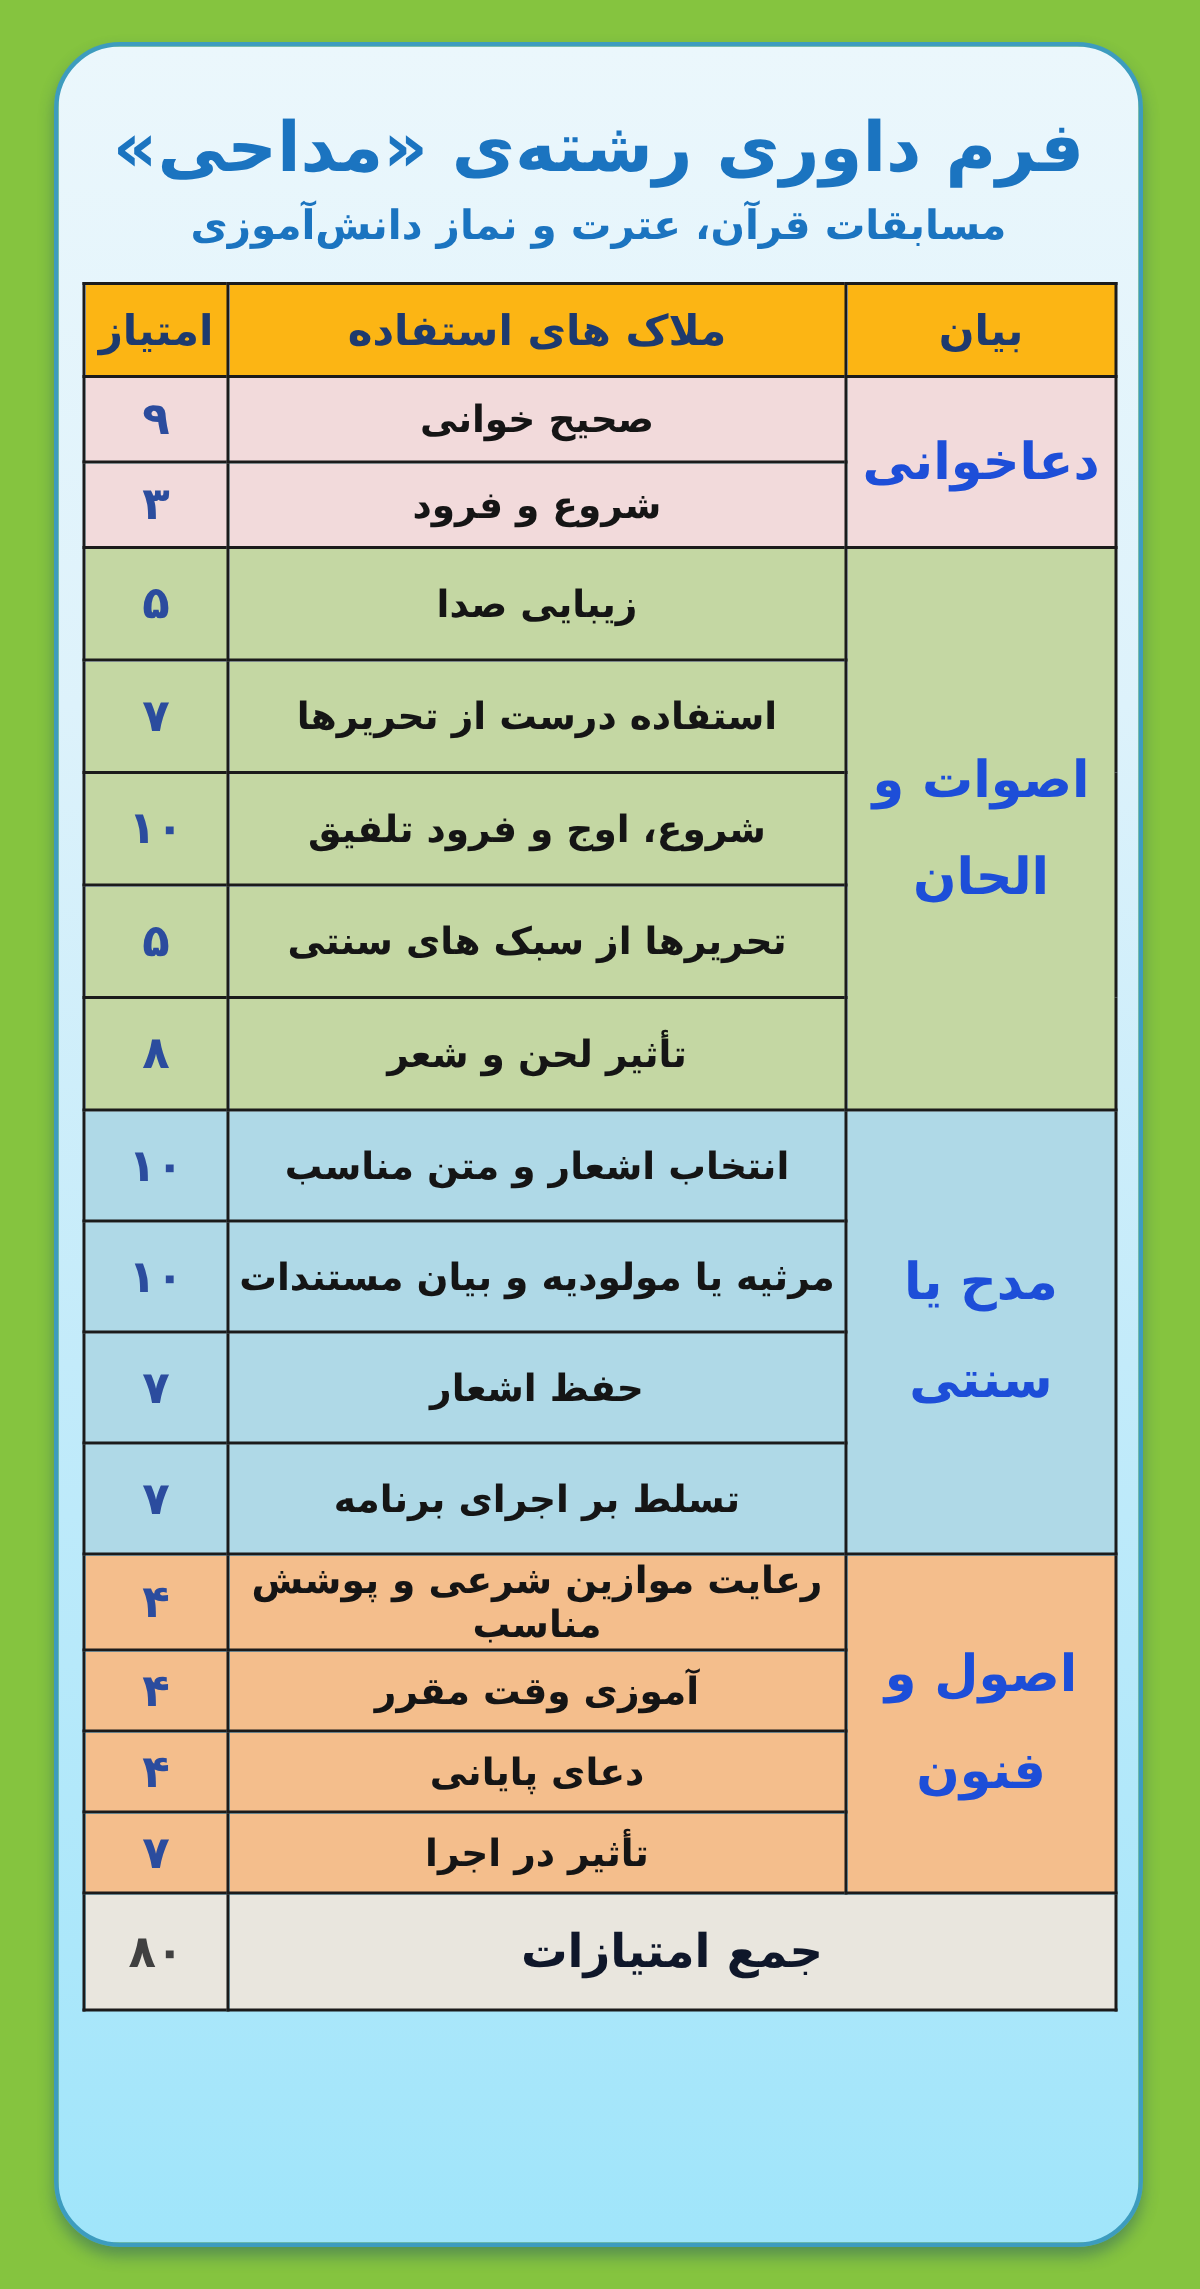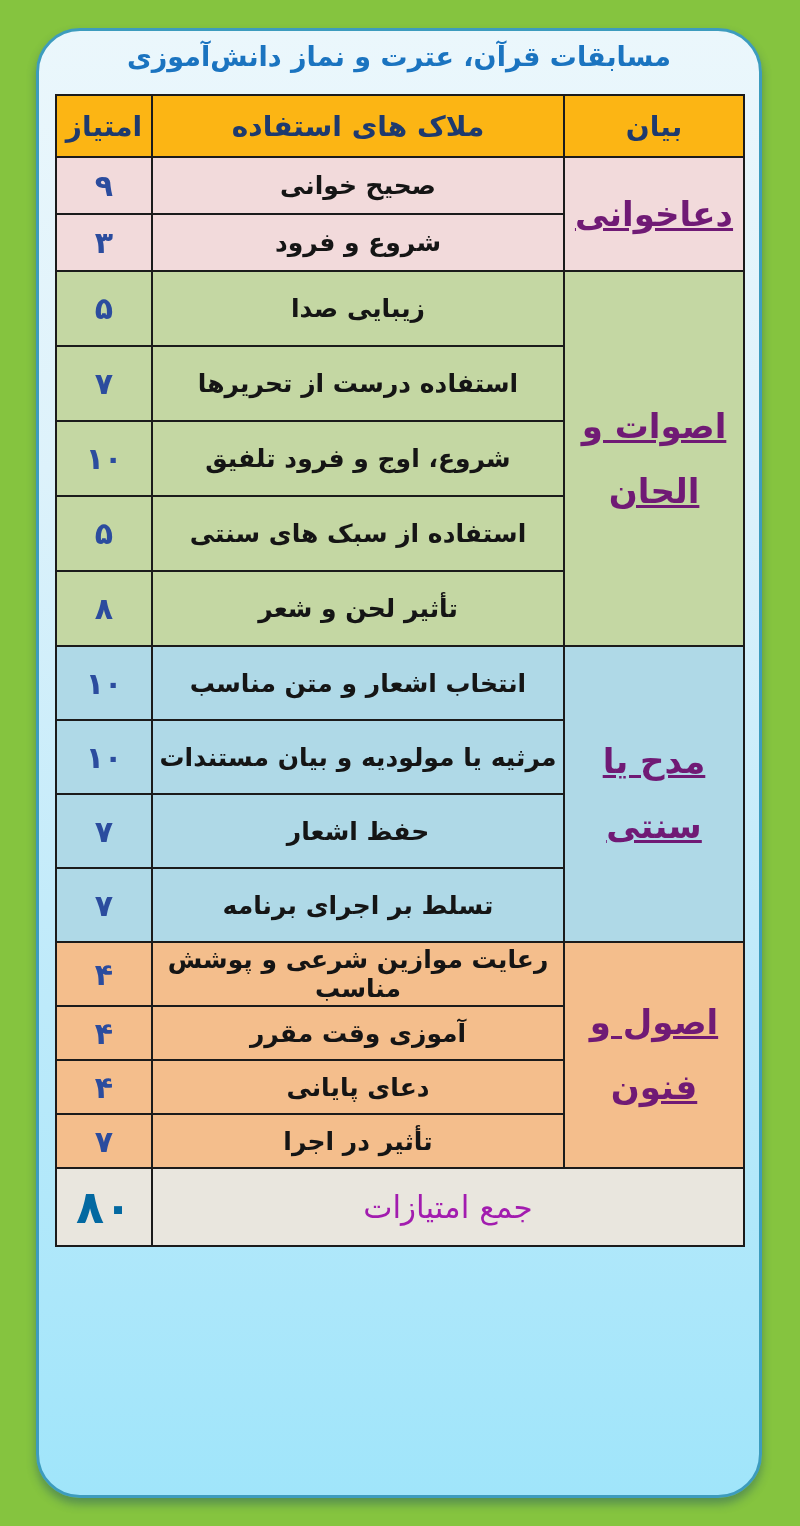--- a/index.html
+++ b/index.html
@@ -69,53 +69,53 @@
     color: #151515;
     font-size: 25px;
     font-weight: bold;
   }
   td.score {
     color: #2b4c9e;
     font-size: 30px;
     font-weight: bold;
   }
   td.subject {
-    color: #701a75;
+    color: #1d4ed8;
     font-size: 34px;
     font-weight: bold;
     line-height: 1.9;
     padding: 0 14px;
-    text-decoration: underline;
   }
 
   tr.r-pink   td { background: #f2dadb; height: 57px; }
   tr.r-green  td { background: #c4d7a3; height: 75px; }
   tr.r-blue   td { background: #afd9e7; height: 74px; }
   tr.r-orange td { background: #f4be8c; height: 54px; }
 
   tr.total-row td {
     background: #e9e6de;
     height: 78px;
   }
   tr.total-row td.total-label {
-    color: #a21caf;
+    color: #0f172a;
     font-size: 31px;
-    font-weight: normal;
+    font-weight: bold;
   }
   tr.total-row td.total-score {
-    color: #0369a1;
-    font-size: 46px;
+    color: #404040;
+    font-size: 30px;
     font-weight: bold;
   }
 </style>
 </head>
 <body>
 
 <div class="card">
 
+  <div class="title">فرم داوری رشته‌ی «مداحی»</div>
   <div class="subtitle">مسابقات قرآن، عترت و نماز دانش‌آموزی</div>
 
   <div class="table-wrap">
     <table class="judging">
       <colgroup>
         <col class="c-subject">
         <col class="c-criteria">
         <col class="c-score">
       </colgroup>
 
@@ -146,21 +146,21 @@
         </tr>
         <tr class="r-green">
           <td class="criterion">استفاده درست از تحریرها</td>
           <td class="score">۷</td>
         </tr>
         <tr class="r-green">
           <td class="criterion">شروع، اوج و فرود تلفیق</td>
           <td class="score">۱۰</td>
         </tr>
         <tr class="r-green">
-          <td class="criterion">استفاده از سبک های سنتی</td>
+          <td class="criterion">تحریرها از سبک های سنتی</td>
           <td class="score">۵</td>
         </tr>
         <tr class="r-green">
           <td class="criterion">تأثیر لحن و شعر</td>
           <td class="score">۸</td>
         </tr>
 
         <tr class="r-blue">
           <td class="subject" rowspan="4">مدح یا سنتی</td>
           <td class="criterion">انتخاب اشعار و متن مناسب</td>

